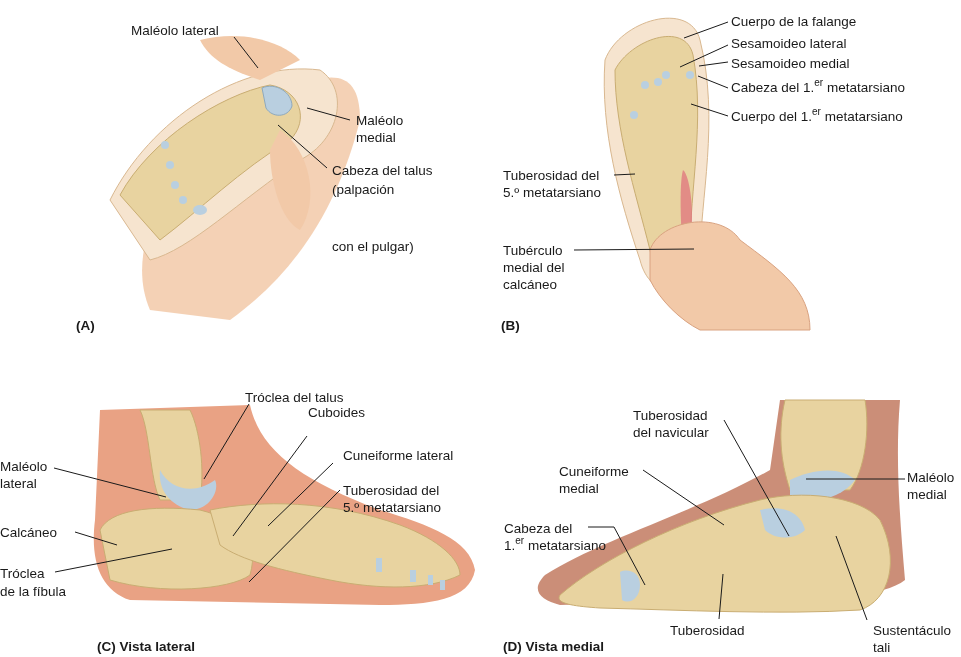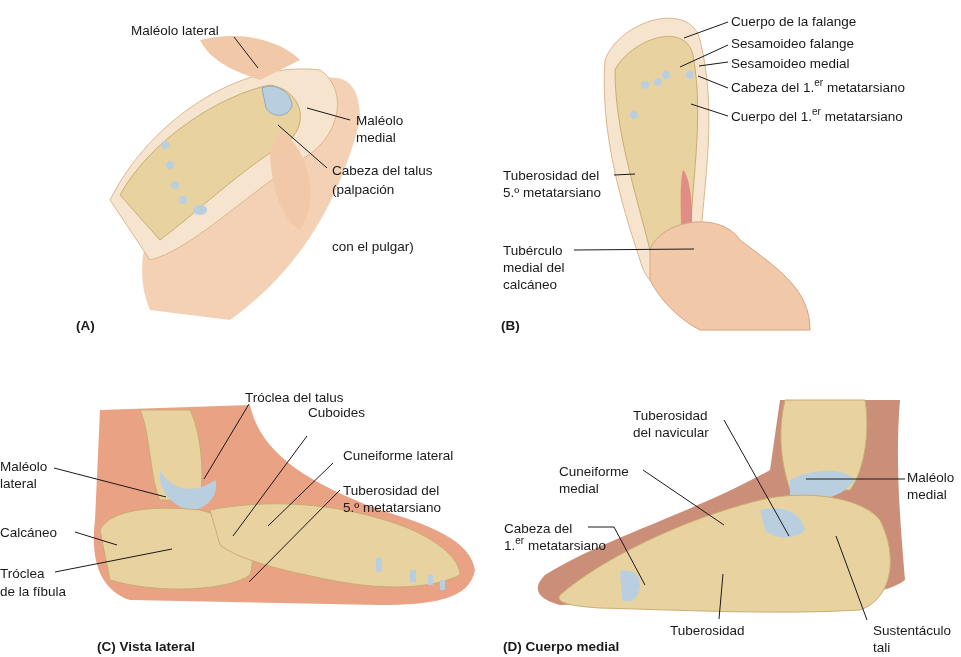--- a/index.html
+++ b/index.html
@@ -104,21 +104,21 @@
   <div class="lbl" style="left:356px;top:112px;">Maléolo</div>
   <div class="lbl" style="left:356px;top:129px;">medial</div>
   <div class="lbl" style="left:332px;top:162px;">Cabeza del talus</div>
   <div class="lbl" style="left:332px;top:181px;">(palpación</div>
   <div class="lbl" style="left:332px;top:199px;margin-top:39px;">con el pulgar)</div>
   <div class="cap" style="left:76px;top:318px;">(A)</div>
 </div>
 
 <div class="panel">
   <div class="lbl" style="left:731px;top:13px;">Cuerpo de la falange</div>
-  <div class="lbl" style="left:731px;top:35px;">Sesamoideo falange</div>
+  <div class="lbl" style="left:731px;top:35px;">Sesamoideo lateral</div>
   <div class="lbl" style="left:731px;top:55px;">Sesamoideo medial</div>
   <div class="lbl" style="left:731px;top:79px;"><span>Cabeza del 1.</span><sup>er</sup><span> metatarsiano</span></div>
   <div class="lbl" style="left:731px;top:108px;"><span>Cuerpo del 1.</span><sup>er</sup><span> metatarsiano</span></div>
   <div class="lbl" style="left:503px;top:167px;">Tuberosidad del</div>
   <div class="lbl" style="left:503px;top:184px;">5.º metatarsiano</div>
   <div class="lbl" style="left:503px;top:242px;">Tubérculo</div>
   <div class="lbl" style="left:503px;top:259px;">medial del</div>
   <div class="lbl" style="left:503px;top:276px;">calcáneo</div>
   <div class="cap" style="left:501px;top:318px;">(B)</div>
 </div>
@@ -143,14 +143,14 @@
   <div class="lbl" style="left:559px;top:463px;">Cuneiforme</div>
   <div class="lbl" style="left:559px;top:480px;">medial</div>
   <div class="lbl" style="left:504px;top:520px;">Cabeza del</div>
   <div class="lbl" style="left:504px;top:537px;"><span>1.</span><sup>er</sup><span> metatarsiano</span></div>
   <div class="lbl" style="left:907px;top:469px;">Maléolo</div>
   <div class="lbl" style="left:907px;top:486px;">medial</div>
   <div class="lbl" style="left:670px;top:622px;">Tuberosidad</div>
   <div class="lbl" style="left:670px;top:662px;"><span>del 1.</span><sup>er</sup><span> metatarsiano</span></div>
   <div class="lbl" style="left:873px;top:622px;">Sustentáculo</div>
   <div class="lbl" style="left:873px;top:639px;">tali</div>
-  <div class="cap" style="left:503px;top:639px;">(D) Cuerpo medial</div>
+  <div class="cap" style="left:503px;top:639px;">(D) Vista medial</div>
 </div>
 
 </body></html>

